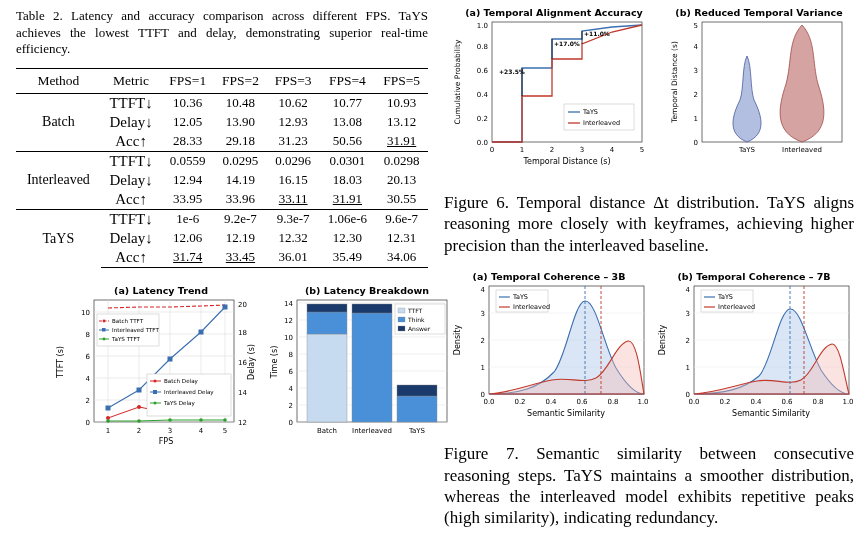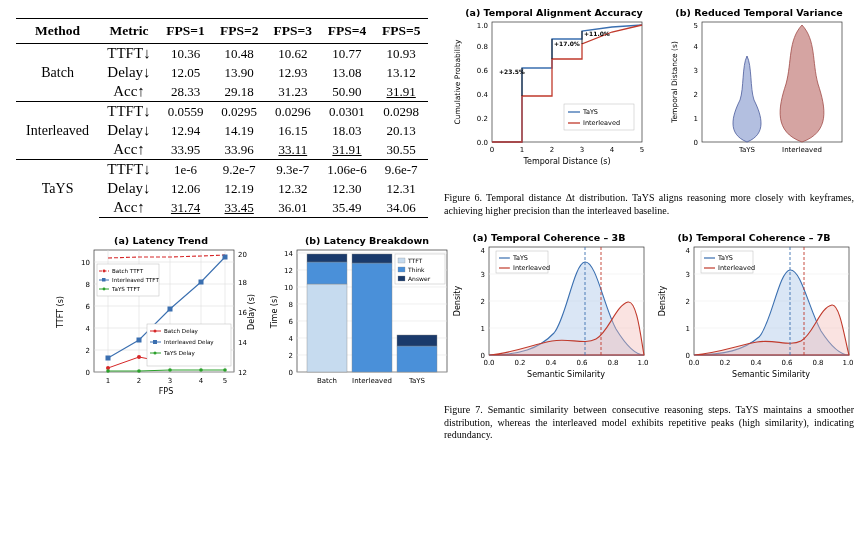--- a/index.html
+++ b/index.html
@@ -8,46 +8,47 @@
     background:#ffffff;
     font-family:"Liberation Serif", serif;
     color:#000;
     overflow:hidden;
     position:relative;
   }
   .col-left{position:absolute;left:16px;top:8px;width:412px;}
   .col-right{position:absolute;left:444px;top:4px;width:410px;}
 
   
-  .caption{font-size:10px;line-height:1.26;text-align:justify;}
+  .caption{font-size:17px;line-height:1.26;text-align:justify;}
   .tabcap{font-size:13.0px;line-height:1.28;text-align:justify;}
 
   
   table.main{border-collapse:collapse;width:100%;margin-top:10px;font-size:13px;}
   table.main th,table.main td{padding:1px 3px;text-align:center;}
   table.main .rule-top td,table.main .rule-top th{border-top:1.4px solid #000;}
   table.main .rule-mid td,table.main .rule-mid th{border-top:0.8px solid #000;}
   table.main .rule-bot td{border-bottom:1.4px solid #000;}
-  table.main th{font-weight:bold;font-size:13.5px;padding-top:4px;padding-bottom:4px;}
+  table.main th{font-weight:normal;font-size:13.5px;padding-top:4px;padding-bottom:4px;}
   td.method{font-size:14px;text-align:left;padding-left:6px;}
   td.metric{text-align:left;padding-left:6px;font-size:15px;}
   .bold{font-weight:normal;}
   .ul{text-decoration:underline;}
 
   
   .figbox{position:relative;}
   svg text{font-family:"DejaVu Sans", sans-serif;}
 
   .fig-caption{margin-top:6px;}
 </style>
 </head>
 <body>
 
 <div class="col-left">
 
+  <div class="tabcap">Table 2.  Latency and accuracy comparison across different FPS. TaYS achieves the lowest TTFT and delay, demonstrating superior real-time efficiency.</div>
 
   <table class="main">
     <thead>
       <tr class="rule-top">
         <th>Method</th>
         <th>Metric</th>
         <th>FPS=1</th>
         <th>FPS=2</th>
         <th>FPS=3</th>
         <th>FPS=4</th>
@@ -71,21 +72,21 @@
         <td>13.90</td>
         <td>12.93</td>
         <td>13.08</td>
         <td>13.12</td>
       </tr>
       <tr>
         <td class="metric">Acc↑</td>
         <td>28.33</td>
         <td>29.18</td>
         <td>31.23</td>
-        <td>50.90</td>
+        <td>50.56</td>
         <td class="ul">31.91</td>
       </tr>
 
       <tr class="rule-mid">
         <td class="method" rowspan="3">Interleaved</td>
         <td class="metric">TTFT↓</td>
         <td>0.0559</td>
         <td>0.0295</td>
         <td>0.0296</td>
         <td>0.0301</td>

